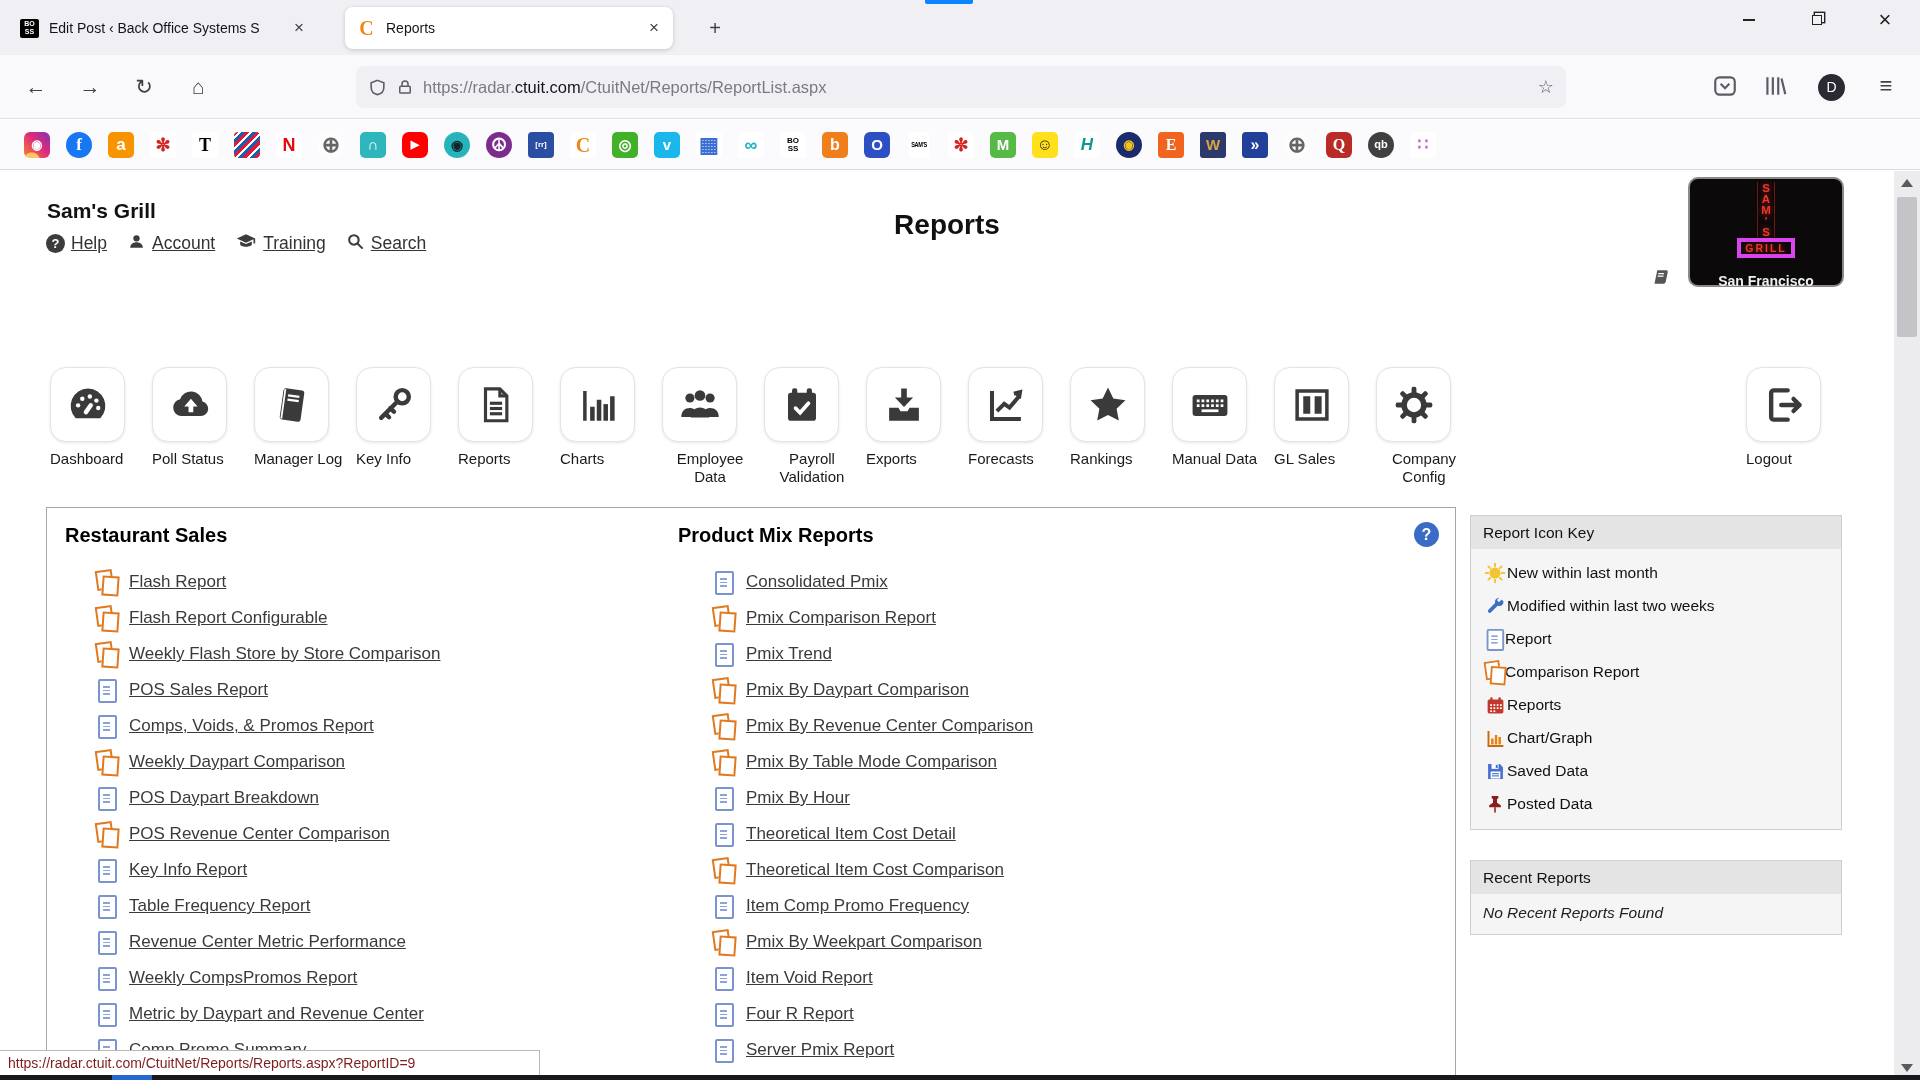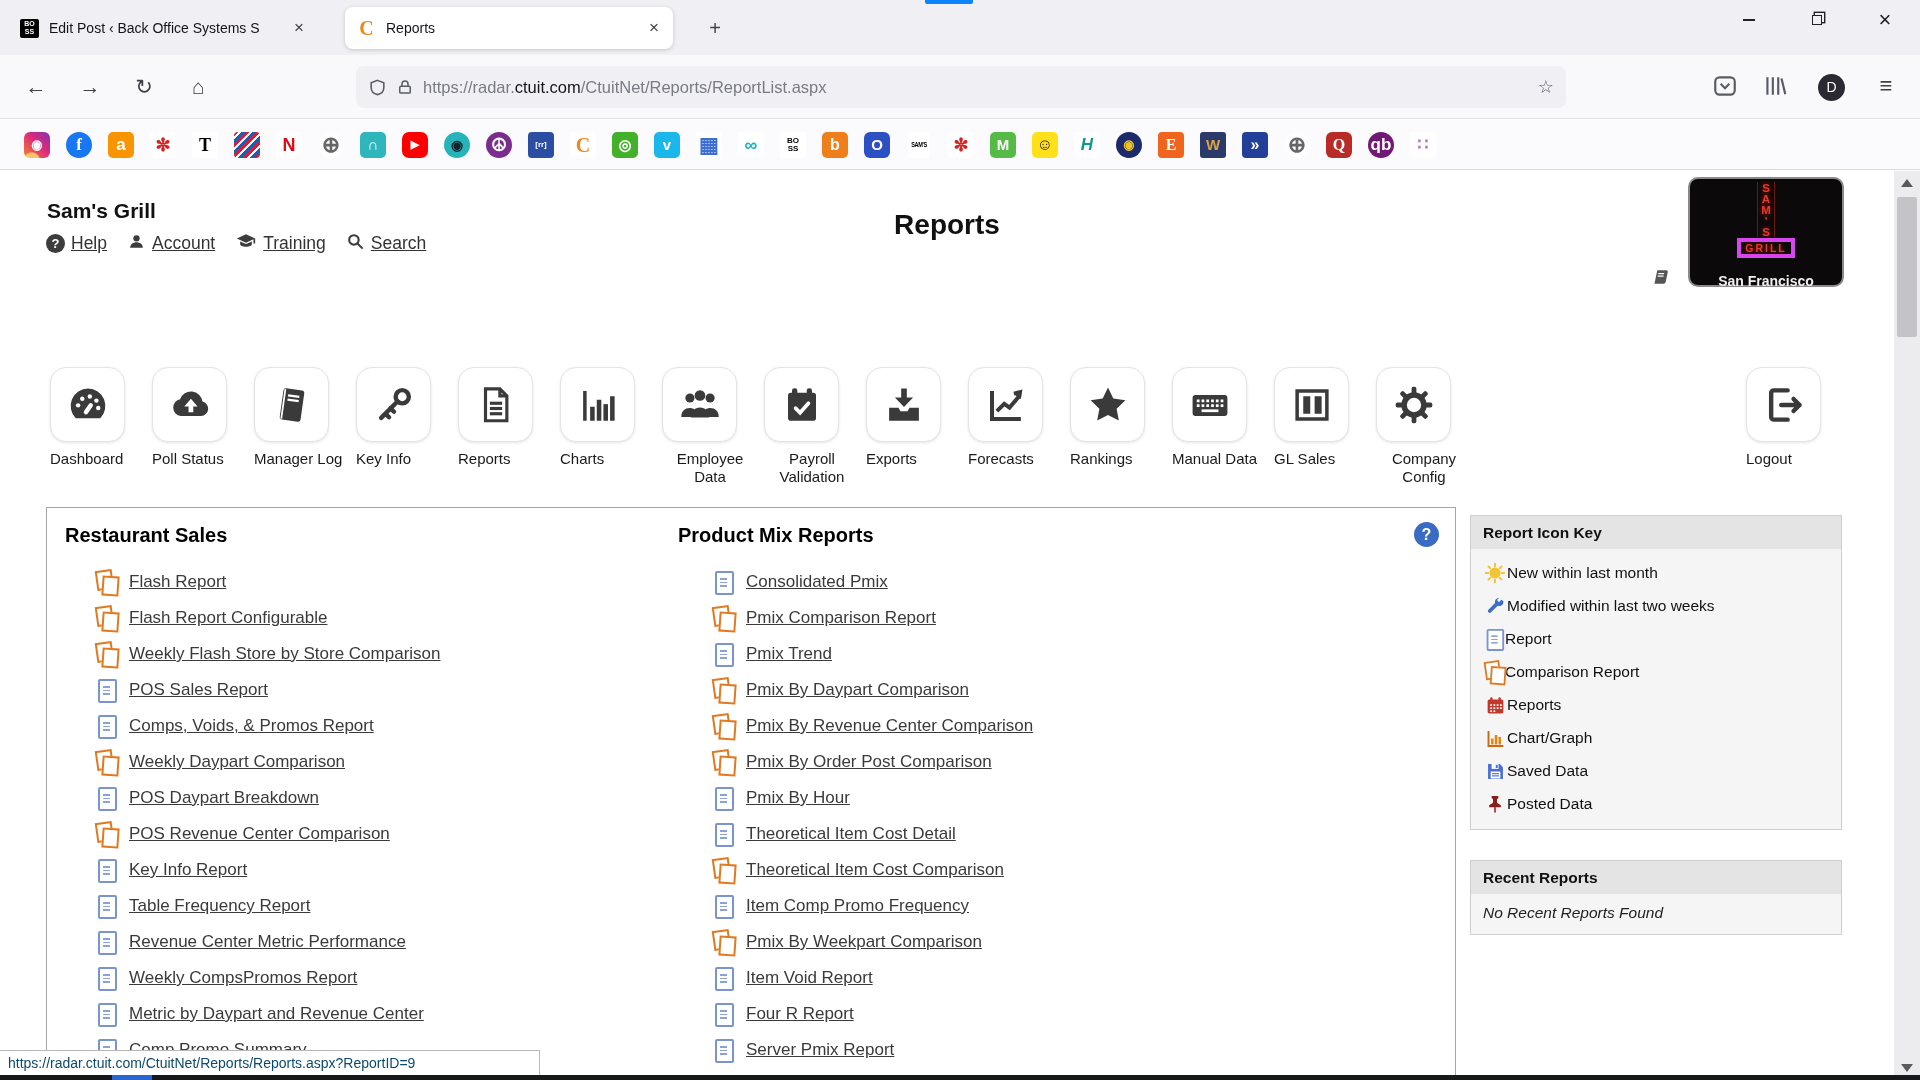--- a/index.html
+++ b/index.html
@@ -72,36 +72,36 @@
   .ricon { position:relative; width:22px; height:24px; flex:none; }
   .ricon.report::before { content:""; position:absolute; left:3px; top:1px; width:15px; height:20px; border:2px solid #7a94cf; border-radius:2px; background:#fff; }
   .ricon.report::after { content:""; position:absolute; left:8px; top:8px; width:7px; height:9px; background:repeating-linear-gradient(to bottom,#8ba3d8 0 1.7px,transparent 1.7px 3.6px); }
   .ricon.comparison::before { content:""; position:absolute; left:1px; top:0; width:13px; height:16px; border:2px solid #e0791f; background:#fff; transform:rotate(-8deg); }
   .ricon.comparison::after { content:""; position:absolute; left:7px; top:6px; width:13px; height:16px; border:2px solid #e0791f; background:#fff; transform:rotate(4deg); }
   .panel-help { position:absolute; right:16px; top:14px; width:25px; height:25px; border-radius:50%; background:#3a6cc6; color:#fff; font-size:16px; font-weight:bold; text-align:center; line-height:25px; }
 
   
   .sidebar { position:absolute; left:1470px; top:344px; width:372px; }
   .side-box { border:1px solid #cfcfcf; background:#f5f5f6; }
-  .side-head { height:33px; background:#e4e4e5; font-size:15.5px; font-weight:bold; color:#111; line-height:33px; padding-left:12px; }
+  .side-head { height:33px; background:#e4e4e5; font-size:15.5px; font-weight:normal; color:#111; line-height:33px; padding-left:12px; }
   .key-body { padding:13px 0 14px 12px; }
   .key-row { display:flex; align-items:center; height:22px; margin-bottom:11px; }
   .key-row:last-child { margin-bottom:0; }
   .key-label { font-size:15.5px; color:#111; }
   .kicon { width:24px; height:24px; flex:none; display:flex; align-items:center; justify-content:center; }
   .recent-box { margin-top:30px; }
   .recent-empty { font-size:15.5px; font-style:italic; color:#222; padding:10px 12px 12px; }
 
   
   .vscroll { position:absolute; left:1894px; top:171px; width:26px; height:909px; background:#ececee; }
   .vs-up, .vs-down { position:absolute; left:7px; width:0; height:0; border-left:6px solid transparent; border-right:6px solid transparent; }
   .vs-up { top:8px; border-bottom:8px solid #5a5a5a; }
   .vs-down { bottom:8px; border-top:8px solid #5a5a5a; }
   .vs-thumb { position:absolute; left:3px; top:26px; width:20px; height:140px; background:#c4c4c8; border-radius:2px; }
-  .statusbar { position:absolute; left:0; top:1050px; width:540px; height:26px; background:#fff; border-top:1px solid #b8b8b8; border-right:1px solid #b8b8b8; font-size:14px; color:#0c4a6e; line-height:25px; padding-left:8px; white-space:nowrap; overflow:hidden; }
+  .statusbar { position:absolute; left:0; top:1050px; width:540px; height:26px; background:#fff; border-top:1px solid #b8b8b8; border-right:1px solid #b8b8b8; font-size:14px; color:#7f1d1d; line-height:25px; padding-left:8px; white-space:nowrap; overflow:hidden; }
   .bottombar { position:absolute; left:0; top:1075px; width:1920px; height:5px; background:#17181c; }
   .bottombar-accent { position:absolute; left:112px; top:0; width:40px; height:5px; background:#2667d0; }
 </style>
 </head>
 <body>
 
 <div class="screen">
 
   <div class="titlebar">
     <div class="tab inactive">
@@ -220,21 +220,21 @@
       <span class="bm serif" title="etsy" style="background: rgb(241, 100, 30); color: rgb(255, 255, 255); font-size: 16px; border-radius: 4px;">E</span>
 
       <span class="bm" title="w-navy" style="background: rgb(43, 58, 107); color: rgb(217, 164, 65); font-size: 15px; border-radius: 3px;">W</span>
 
       <span class="bm" title="usps" style="background: rgb(34, 64, 153); color: rgb(255, 255, 255); font-size: 16px; border-radius: 4px;">»</span>
 
       <span class="bm" title="globe-2" style="background: rgb(253, 253, 253); color: rgb(102, 102, 102); font-size: 22px; border-radius: 50%;">⊕</span>
 
       <span class="bm serif" title="quora" style="background: rgb(185, 43, 39); color: rgb(255, 255, 255); font-size: 16px; border-radius: 6px;">Q</span>
 
-      <span class="bm" title="quickbooks" style="background: #701a75; color: rgb(255, 255, 255); font-size: 17px; border-radius: 50%;">qb</span>
+      <span class="bm" title="quickbooks" style="background: #404040; color: rgb(255, 255, 255); font-size: 11px; border-radius: 50%;">qb</span>
 
       <span class="bm" title="dots" style="background: rgb(255, 255, 255); color: rgb(184, 111, 198); font-size: 17px;">∷</span>
     </div>
 
   <div class="page">
 
     <div class="page-title">Reports</div>
     <div class="store-name">Sam's Grill</div>
 
     <div class="hdr-links">
@@ -568,21 +568,21 @@
             <a>Pmix By Daypart Comparison</a>
           </li>
 
           <li class="rlink">
             <span class="ricon comparison"></span>
             <a>Pmix By Revenue Center Comparison</a>
           </li>
 
           <li class="rlink">
             <span class="ricon comparison"></span>
-            <a>Pmix By Order Post Comparison</a>
+            <a>Pmix By Table Mode Comparison</a>
           </li>
 
           <li class="rlink">
             <span class="ricon report"></span>
             <a>Pmix By Hour</a>
           </li>
 
           <li class="rlink">
             <span class="ricon report"></span>
             <a>Theoretical Item Cost Detail</a>

